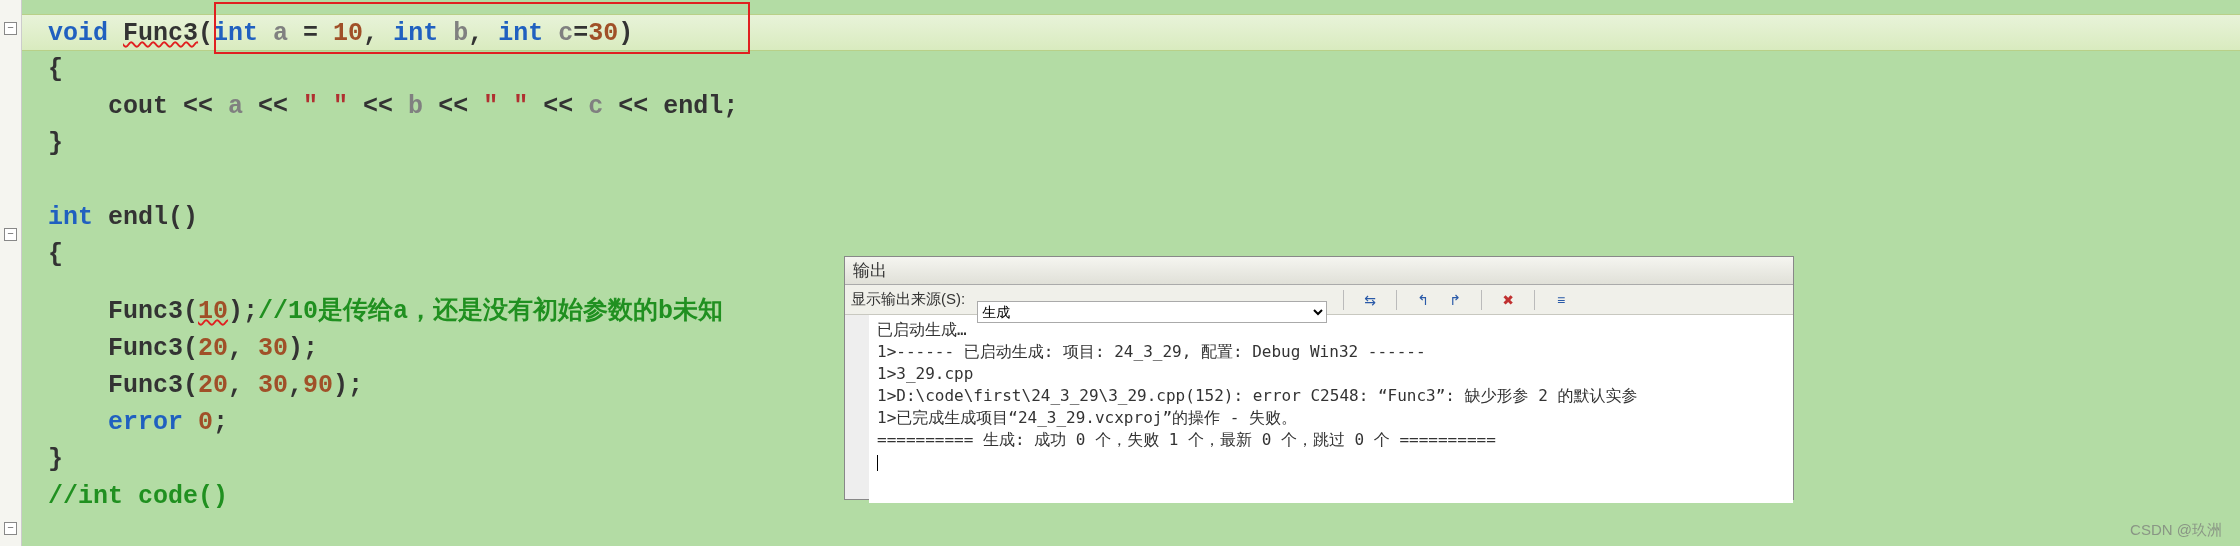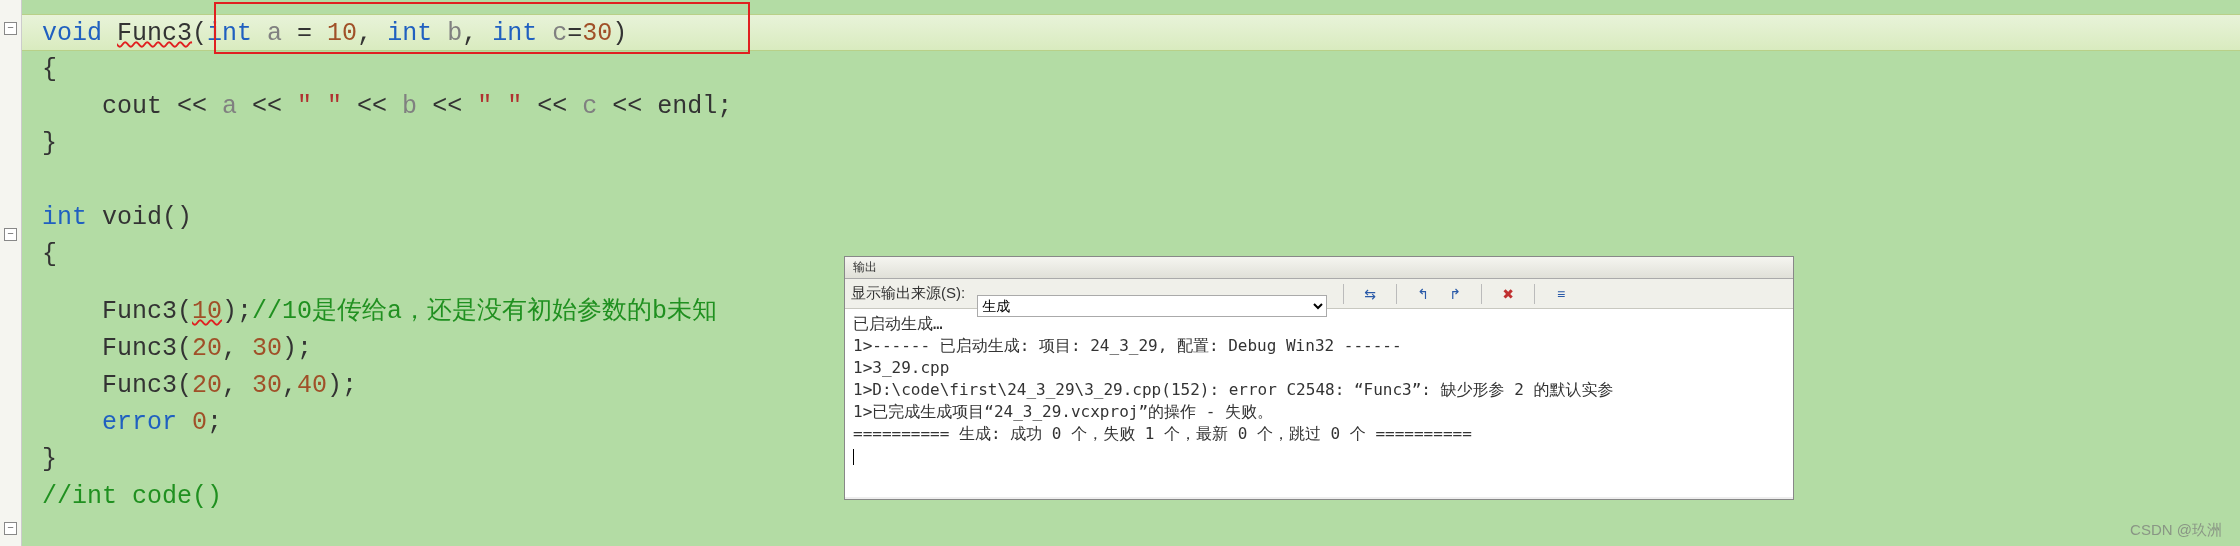--- a/index.html
+++ b/index.html
@@ -38,21 +38,21 @@
     position: absolute;
     left: 4px;
     width: 13px; height: 13px;
     border: 1px solid #888;
     background: #fff;
     font-size: 11px;
     line-height: 11px;
     text-align: center;
     color: #666;
   }
-  .line { white-space: pre; padding-left: 20px; height: 37px; }
+  .line { white-space: pre; padding-left: 26px; height: 37px; font-weight: bold; }
   .hl-line {
     background: linear-gradient(#e8f3d9, #d9ebbf);
     border-top: 1px solid #b8d088;
     border-bottom: 1px solid #b8d088;
     height: 37px;
   }
   .kw { color: #2060c0; }
   .fn { color: #333; }
   .param { color: #808080; }
   .num { color: #a05028; }
@@ -78,21 +78,21 @@
     background: #eee;
     border: 1px solid #888;
     font-family: "Microsoft YaHei", SimSun, sans-serif;
     font-size: 16px;
     color: #333;
   }
   .out-title {
     background: linear-gradient(#f5f5f0,#e0e0d8);
     border-bottom: 1px solid #aaa;
     padding: 2px 8px;
-    font-size: 12px;
+    font-size: 17px;
   }
   .out-toolbar {
     background: #f0f0ea;
     border-bottom: 1px solid #c8c8c0;
     height: 30px;
     display: flex;
     align-items: center;
     padding: 0 6px;
     gap: 12px;
   }
@@ -114,20 +114,21 @@
   .out-body {
     background: #fff;
     height: calc(100% - 54px);
     padding: 4px 8px;
     font-family: SimSun, "MS Gothic", monospace;
     font-size: 16px;
     line-height: 22px;
     color: #333;
     white-space: pre;
     overflow: hidden;
+    margin-left: 24px;
   }
   .cursor-line {
     display:inline-block;
     width:1px; height:16px;
     background:#000;
     vertical-align: middle;
   }
   .watermark {
     position: absolute;
     right: 18px; bottom: 6px;
@@ -145,26 +146,26 @@
     <div class="fold" style="top:228px">−</div>
     <div class="fold" style="top:522px">−</div>
   </div>
   <div class="code-area">
 
     <div class="line hl-line" style="position:relative;top:14px"><span class="kw">void</span><span class="txt"> </span><span class="fn squiggle">Func3</span><span class="txt">(</span><span class="kw">int</span><span class="param"> a </span><span class="op">= </span><span class="num">10</span><span class="txt">, </span><span class="kw">int</span><span class="param"> b</span><span class="txt">, </span><span class="kw">int</span><span class="param"> c</span><span class="op">=</span><span class="num">30</span><span class="txt">)</span></div>
     <div class="line" style="position:relative;top:14px"><span class="txt">{</span></div>
     <div class="line" style="position:relative;top:14px"><span class="txt">    cout </span><span class="op">&lt;&lt; </span><span class="param">a </span><span class="op">&lt;&lt; </span><span class="str">" "</span><span class="op"> &lt;&lt; </span><span class="param">b </span><span class="op">&lt;&lt; </span><span class="str">" " </span><span class="op">&lt;&lt; </span><span class="param">c </span><span class="op">&lt;&lt; </span><span class="txt">endl</span><span class="txt">;</span></div>
     <div class="line" style="position:relative;top:14px"><span class="txt">}</span></div>
     <div class="line" style="position:relative;top:14px;height:37px"></div>
-    <div class="line" style="position:relative;top:14px"><span class="kw">int</span><span class="txt"> void()</span></div>
+    <div class="line" style="position:relative;top:14px"><span class="kw">int</span><span class="txt"> endl()</span></div>
     <div class="line" style="position:relative;top:14px"><span class="txt">{</span></div>
     <div class="line" style="position:relative;top:14px;height:20px"></div>
     <div class="line" style="position:relative;top:14px"><span class="txt">    Func3(</span><span class="num squiggle">10</span><span class="txt">);</span><span class="comment">//10是传给a，还是没有初始参数的b未知</span></div>
     <div class="line" style="position:relative;top:14px"><span class="txt">    Func3(</span><span class="num">20</span><span class="txt">, </span><span class="num">30</span><span class="txt">);</span></div>
-    <div class="line" style="position:relative;top:14px"><span class="txt">    Func3(</span><span class="num">20</span><span class="txt">, </span><span class="num">30</span><span class="txt">,</span><span class="num">40</span><span class="txt">);</span></div>
+    <div class="line" style="position:relative;top:14px"><span class="txt">    Func3(</span><span class="num">20</span><span class="txt">, </span><span class="num">30</span><span class="txt">,</span><span class="num">90</span><span class="txt">);</span></div>
     <div class="line" style="position:relative;top:14px"><span class="kw">    error</span><span class="txt"> </span><span class="num">0</span><span class="txt">;</span></div>
     <div class="line" style="position:relative;top:14px"><span class="txt">}</span></div>
     <div class="line" style="position:relative;top:14px"><span class="comment">//int code()</span></div>
   </div>
 </div>
 
 <div class="red-box" style="left:214px; top:2px; width:536px; height:52px"></div>
 <div class="red-box" style="left:1343px; top:383px; width:326px; height:24px"></div>
 
 <div class="output-panel">

